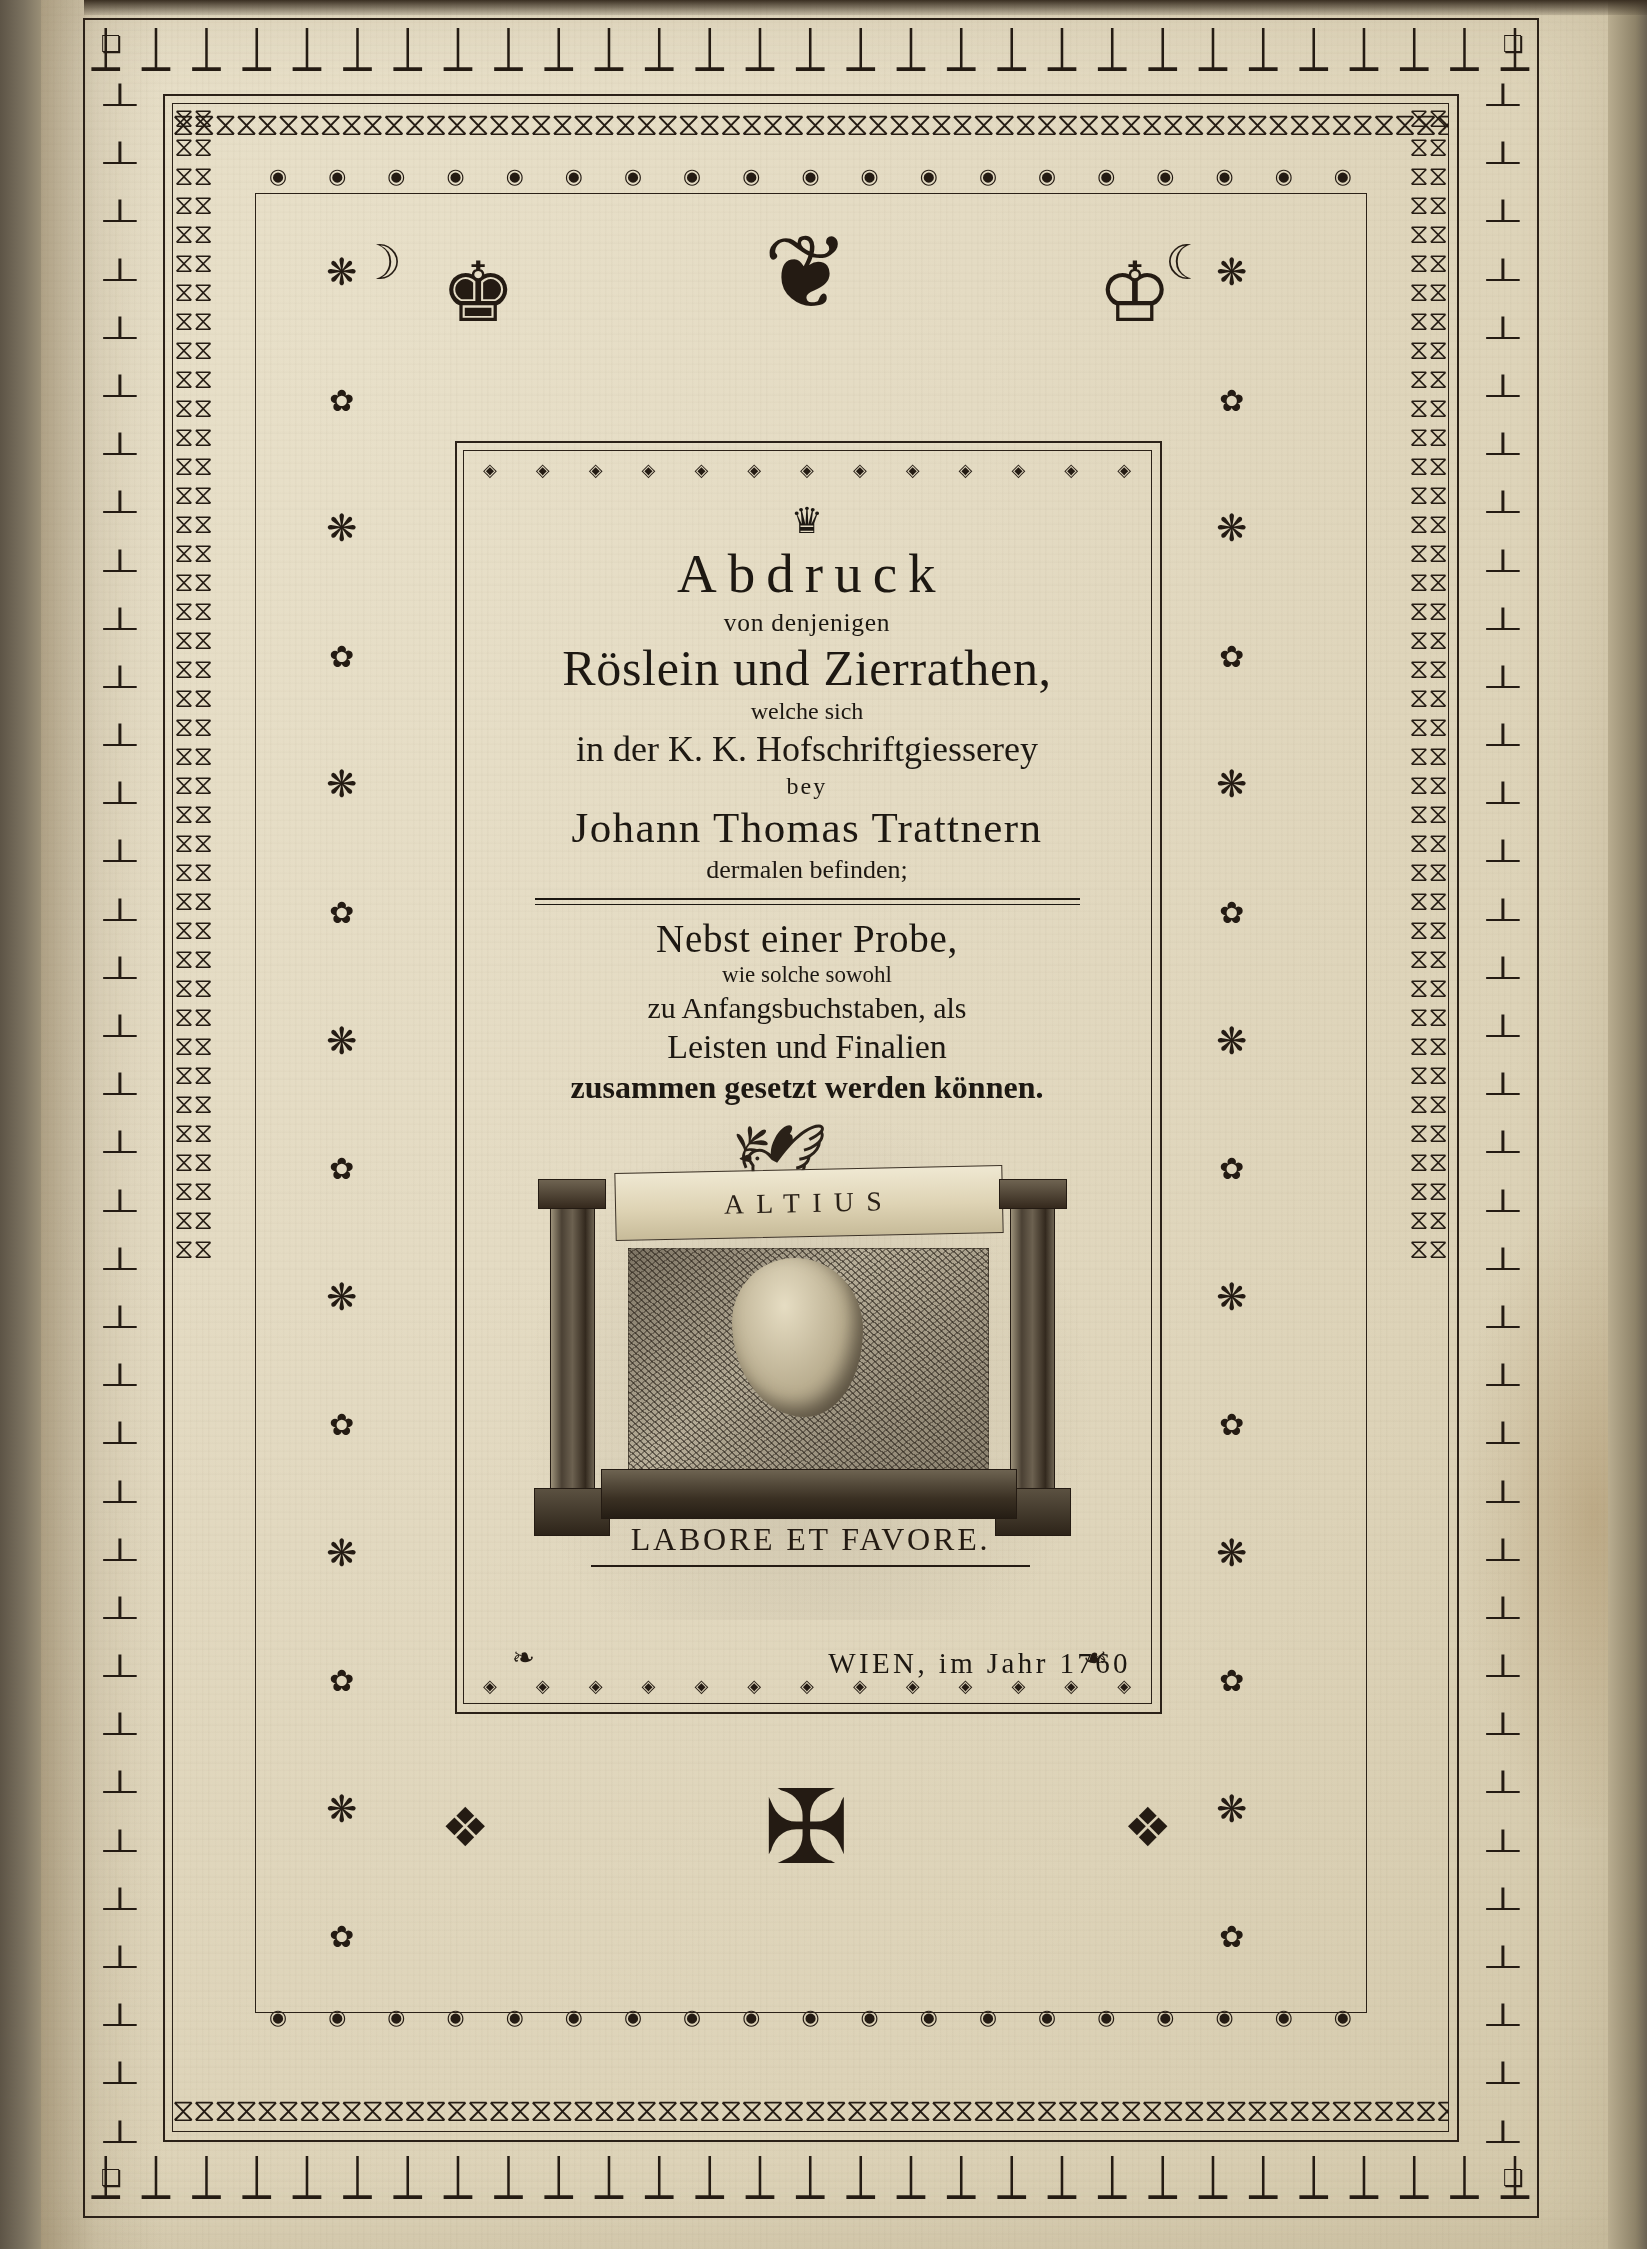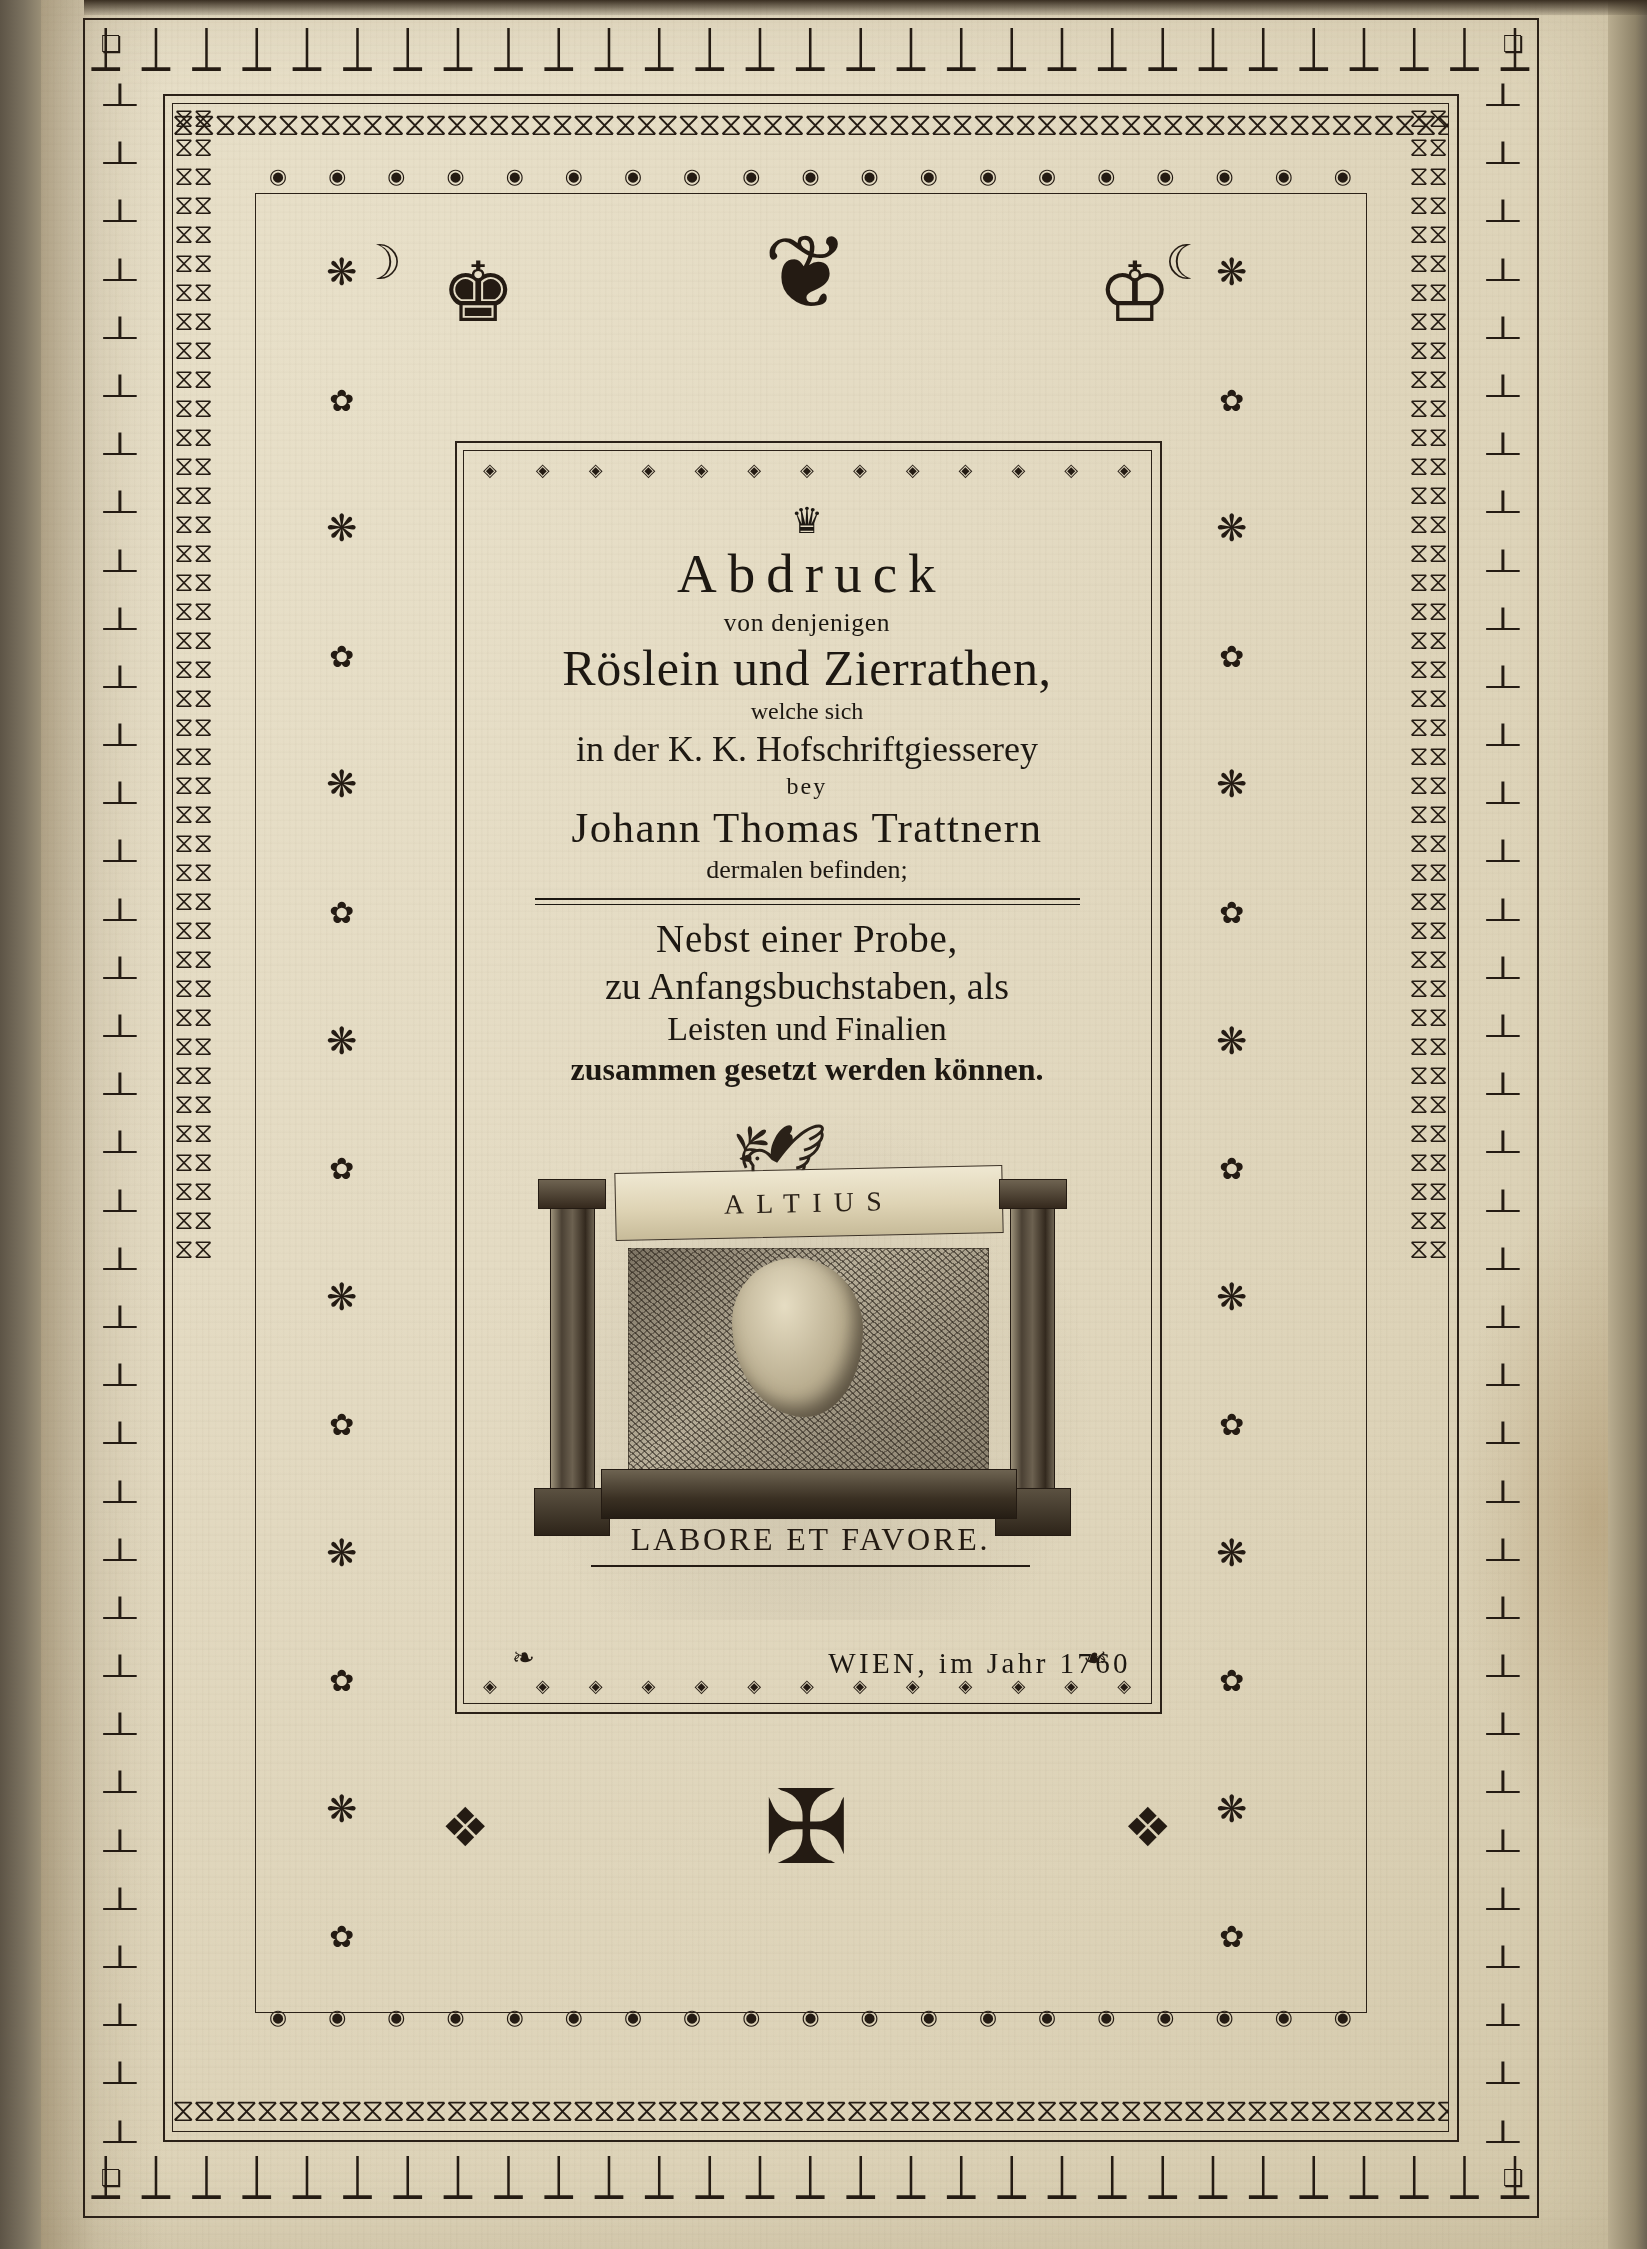--- a/index.html
+++ b/index.html
@@ -251,21 +251,21 @@
   .t-nebst {
     font-size: 39px;
     letter-spacing: 0.7px;
     margin: 5.5px 0 1.4px 0;
   }
   .t-wie {
     font-size: 23px;
     margin: 1.4px 0;
   }
   .t-zu {
-    font-size: 38px;
+    font-size: 30px;
     margin: 2.8px 0;
   }
   .t-leisten {
     font-size: 34px;
     margin: 2.8px 0;
   }
   .t-zusammen {
     font-size: 32px;
     margin: 2.8px 0 0 0;
     font-weight: bold;
@@ -691,20 +691,21 @@
     <div class="t-roeslein">Röslein und Zierrathen,</div>
     <div class="t-welche">welche sich</div>
     <div class="t-inder">in der K. K. Hofschriftgiesserey</div>
     <div class="t-bey">bey</div>
     <div class="t-johann">Johann Thomas Trattnern</div>
     <div class="t-dermalen">dermalen befinden;</div>
 
     <div class="rule-double"></div>
 
     <div class="t-nebst">Nebst einer Probe,</div>
+    <div class="t-wie">wie solche sowohl</div>
     <div class="t-zu">zu Anfangsbuchstaben, als</div>
     <div class="t-leisten">Leisten und Finalien</div>
     <div class="t-zusammen">zusammen gesetzt werden können.</div>
   </div>
 
   <div id="vignette">
     <div class="plate"></div>
 
     <span id="eagle">🕊</span>
 

